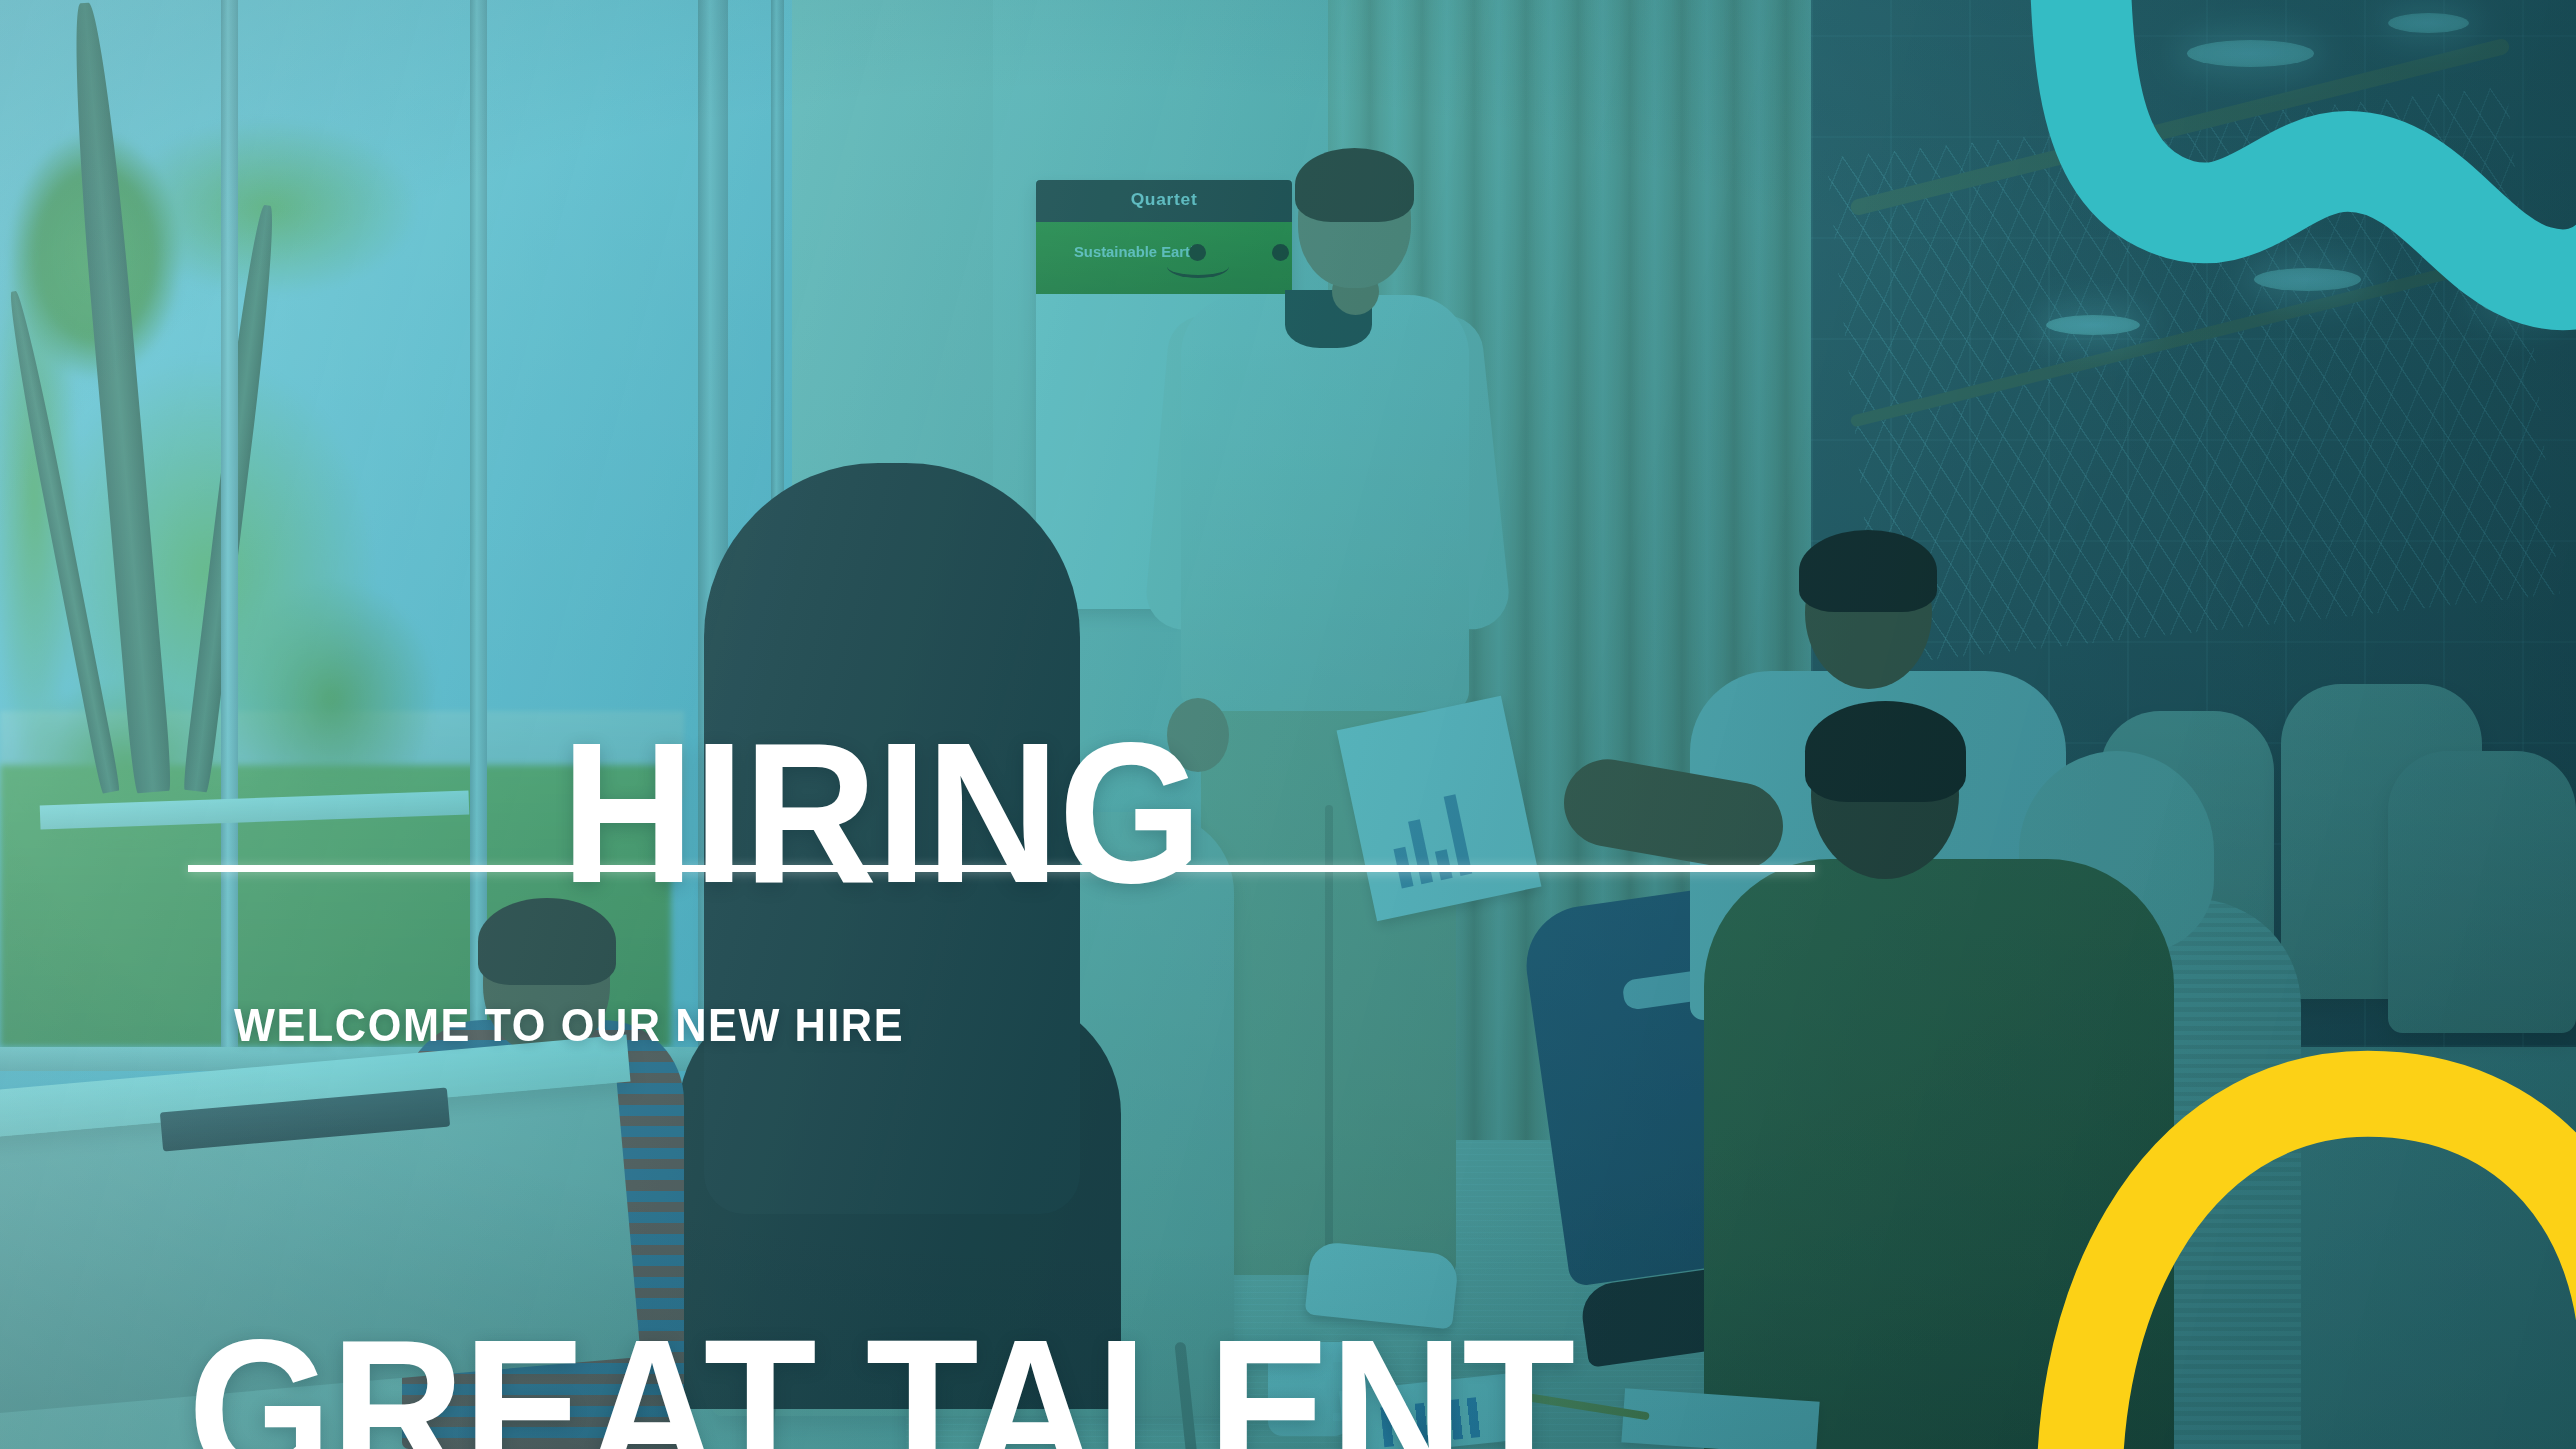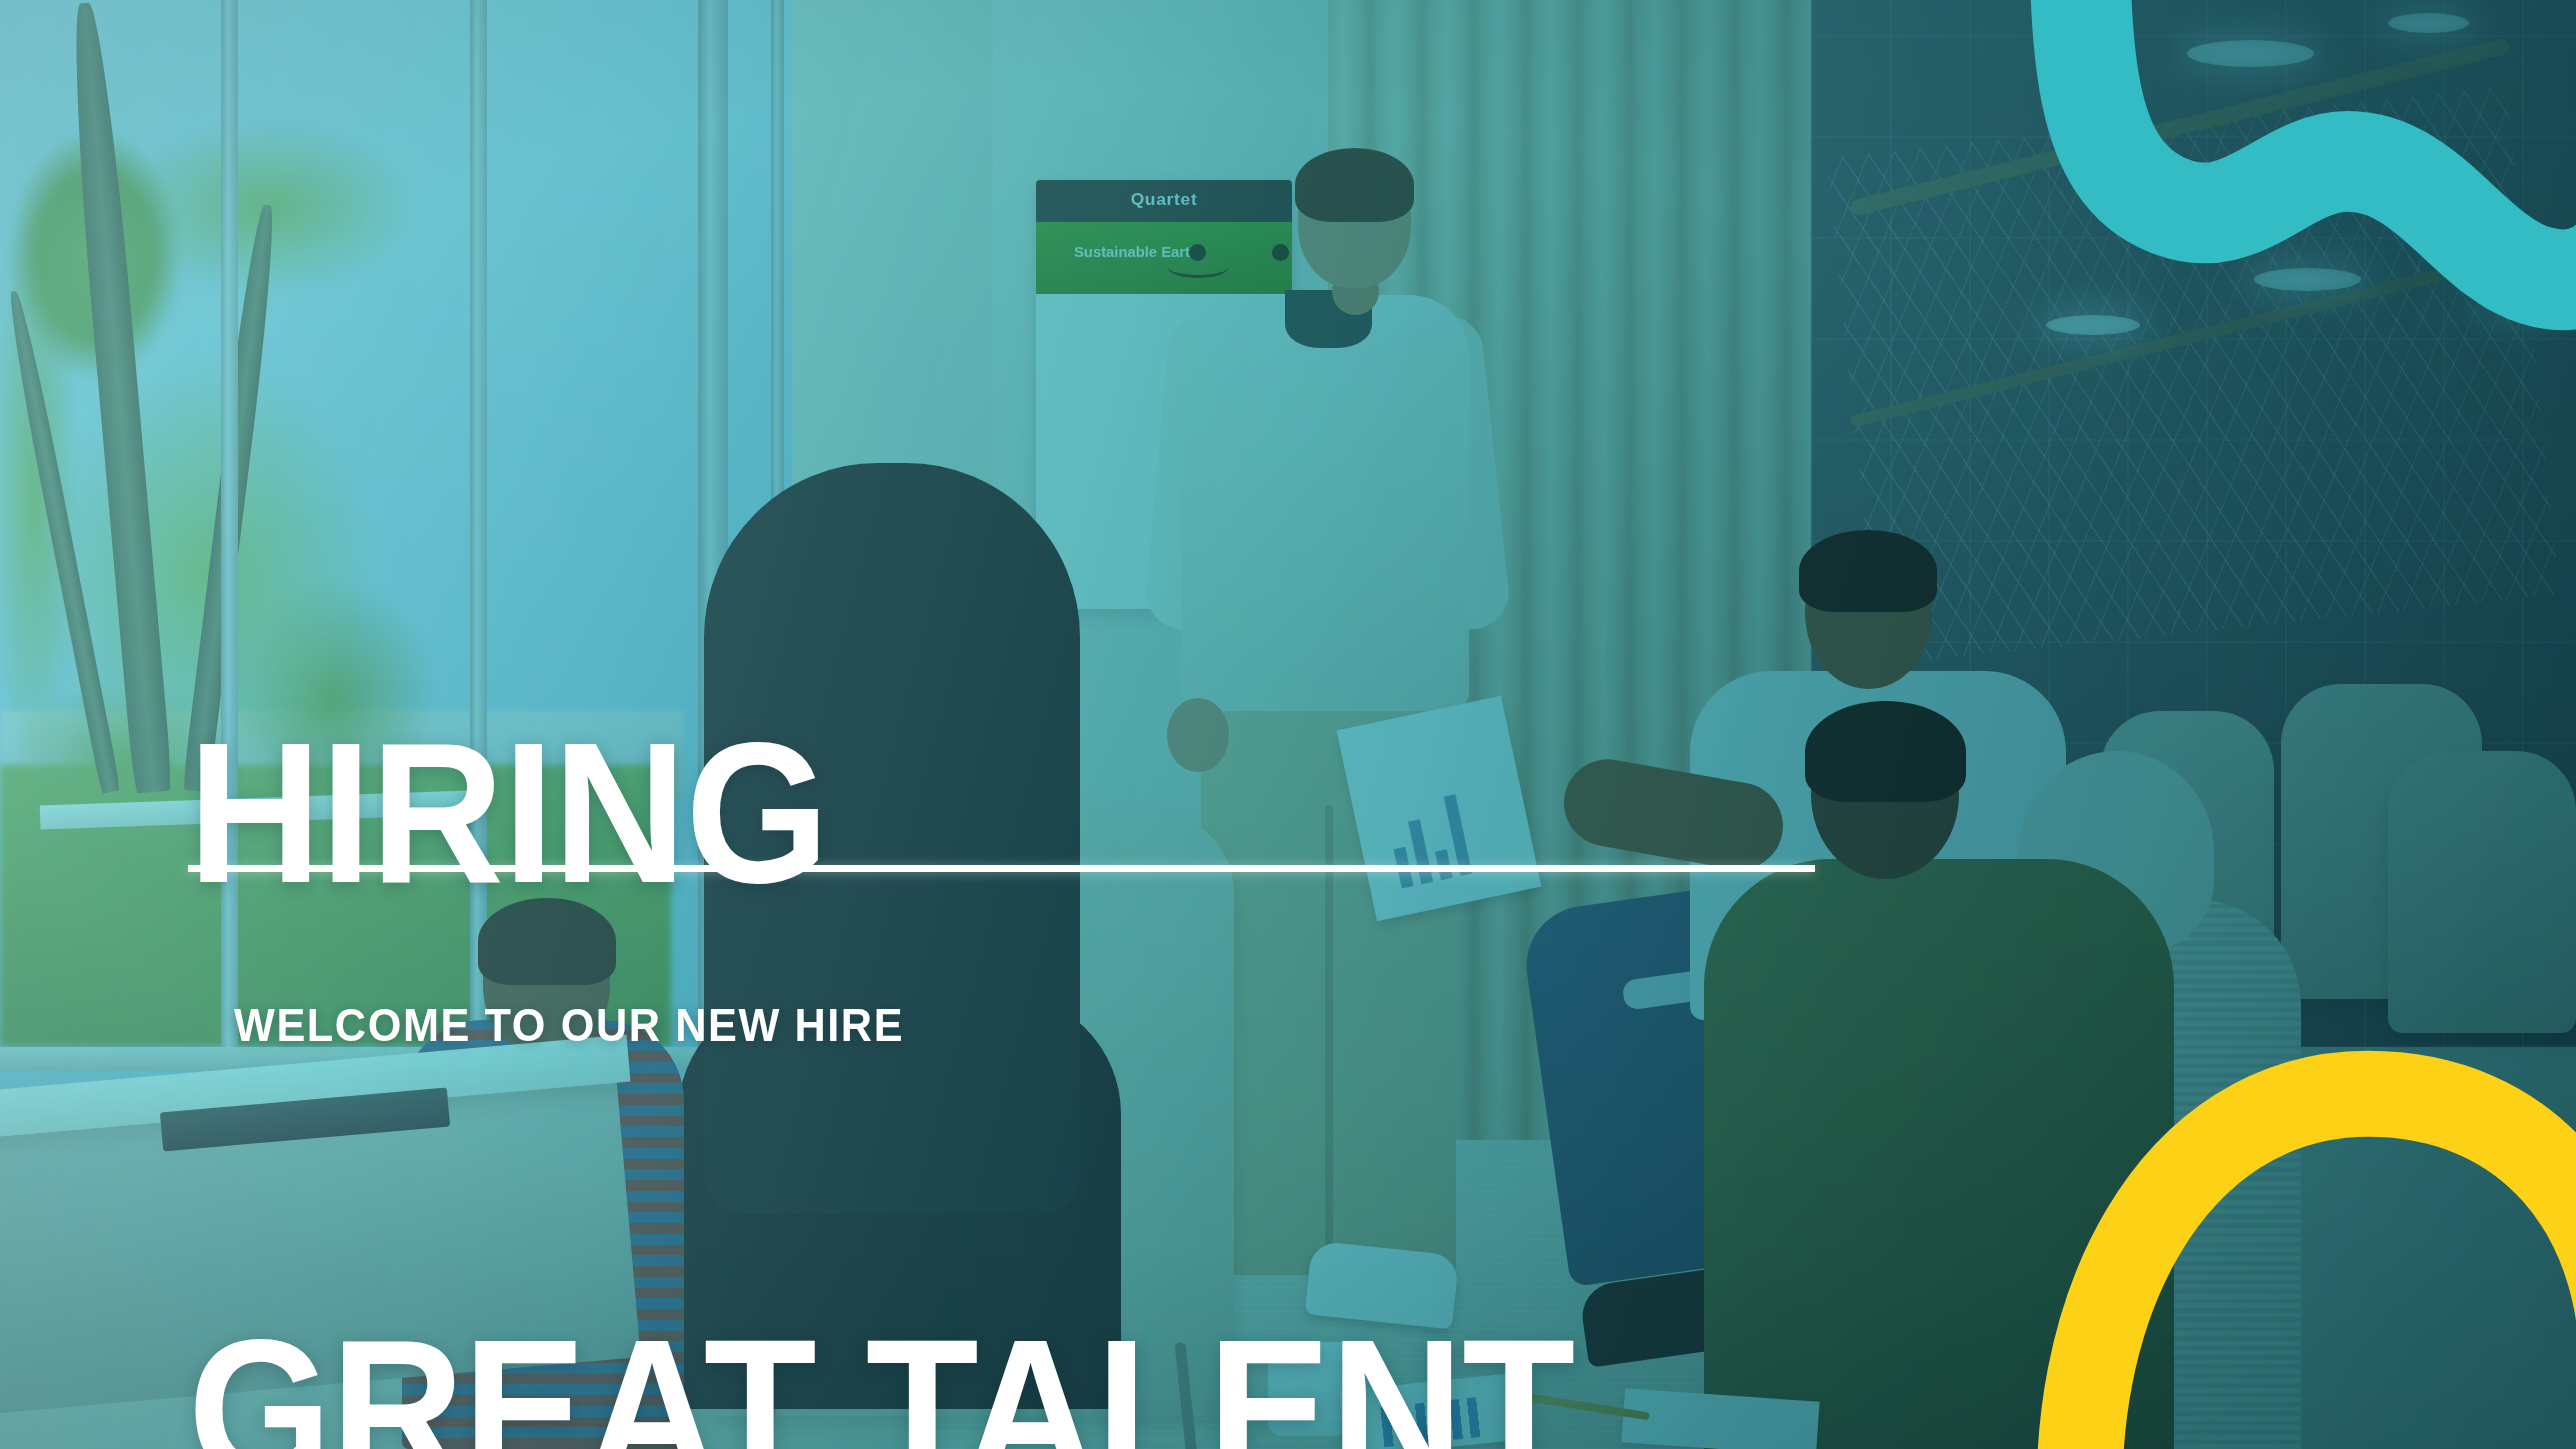--- a/index.html
+++ b/index.html
@@ -320,21 +320,21 @@
   
   .shape{position:absolute;}
 
   .squiggle{right:-27px;top:-40px;width:725px;height:470px;}
   .orange-circle{
     left:2046px;top:802px;width:168px;height:168px;border-radius:50%;
   }
   .yellow-arc{right:-60px;bottom:-101px;width:617px;height:557px;}
 
   
-  .content{position:absolute;left:188px;top:0;width:2012px;height:100%;}
+  .content{position:absolute;left:188px;top:0;width:2012px;height:100%;text-align:center;}
 
   .headline{
     position:absolute;left:0;top:315px;
     color:#ffffff;
     font-family:"Liberation Sans", sans-serif;
     font-weight:700;
     font-size:201px;
     line-height:0.99;
     letter-spacing:-1.3px;
     transform:scaleX(.92);

